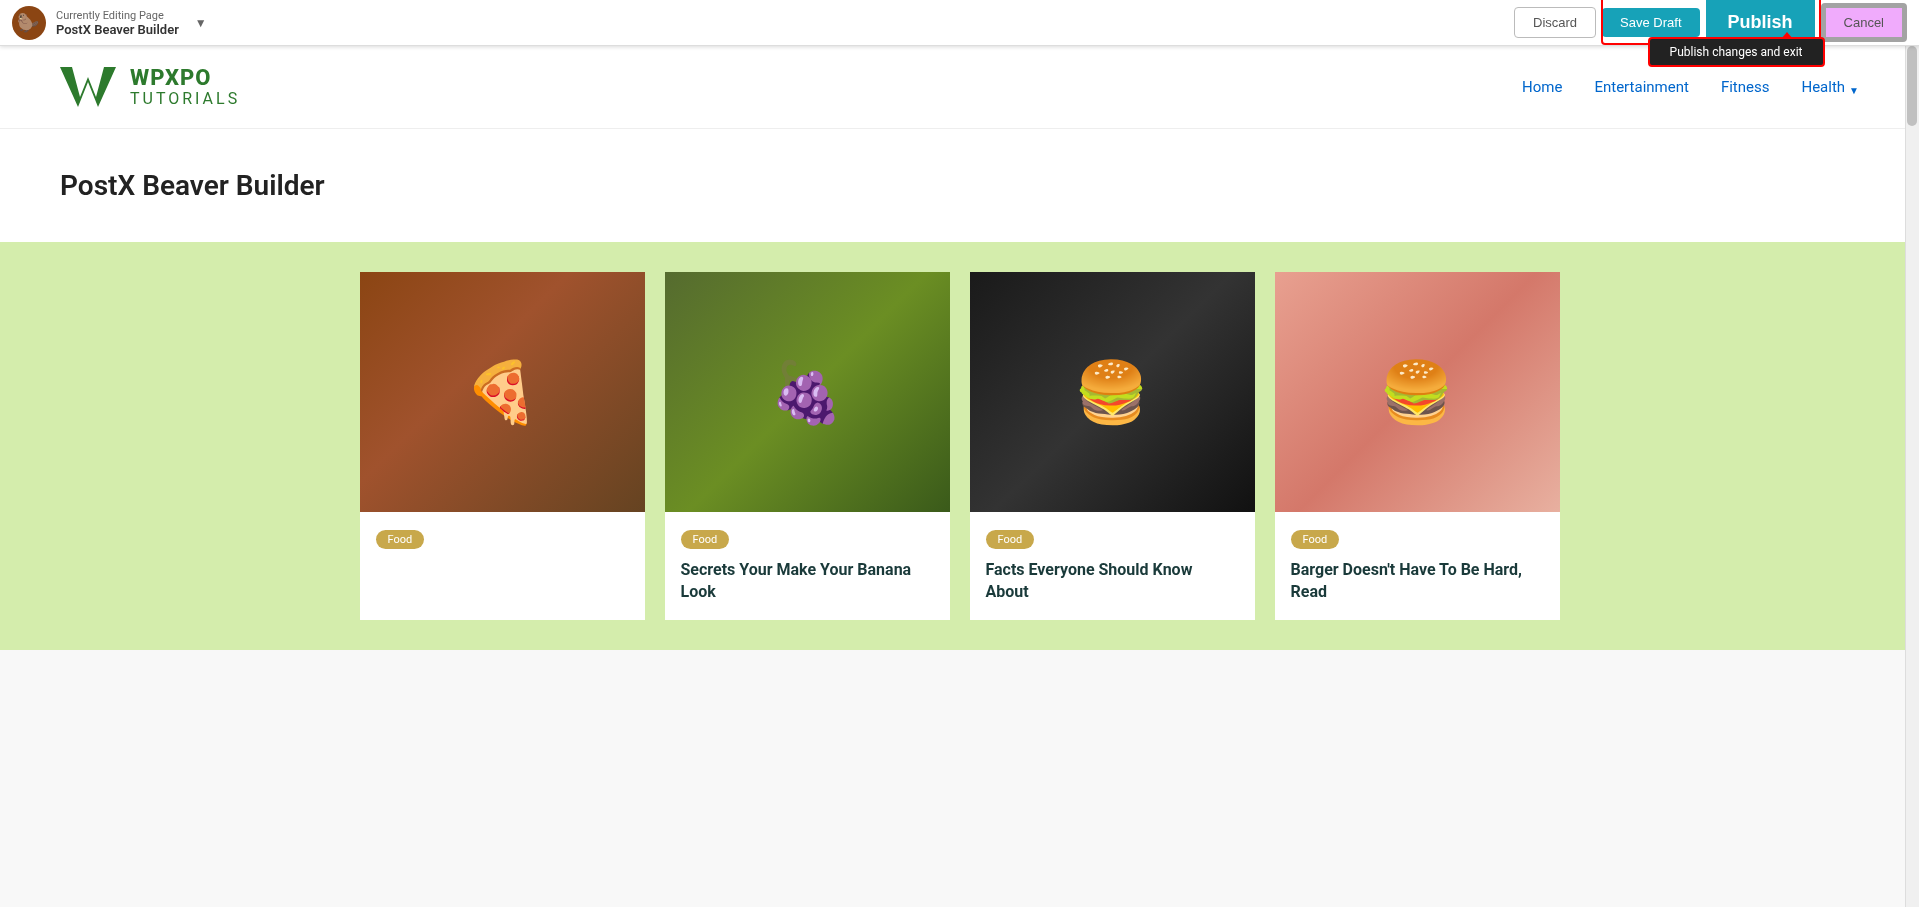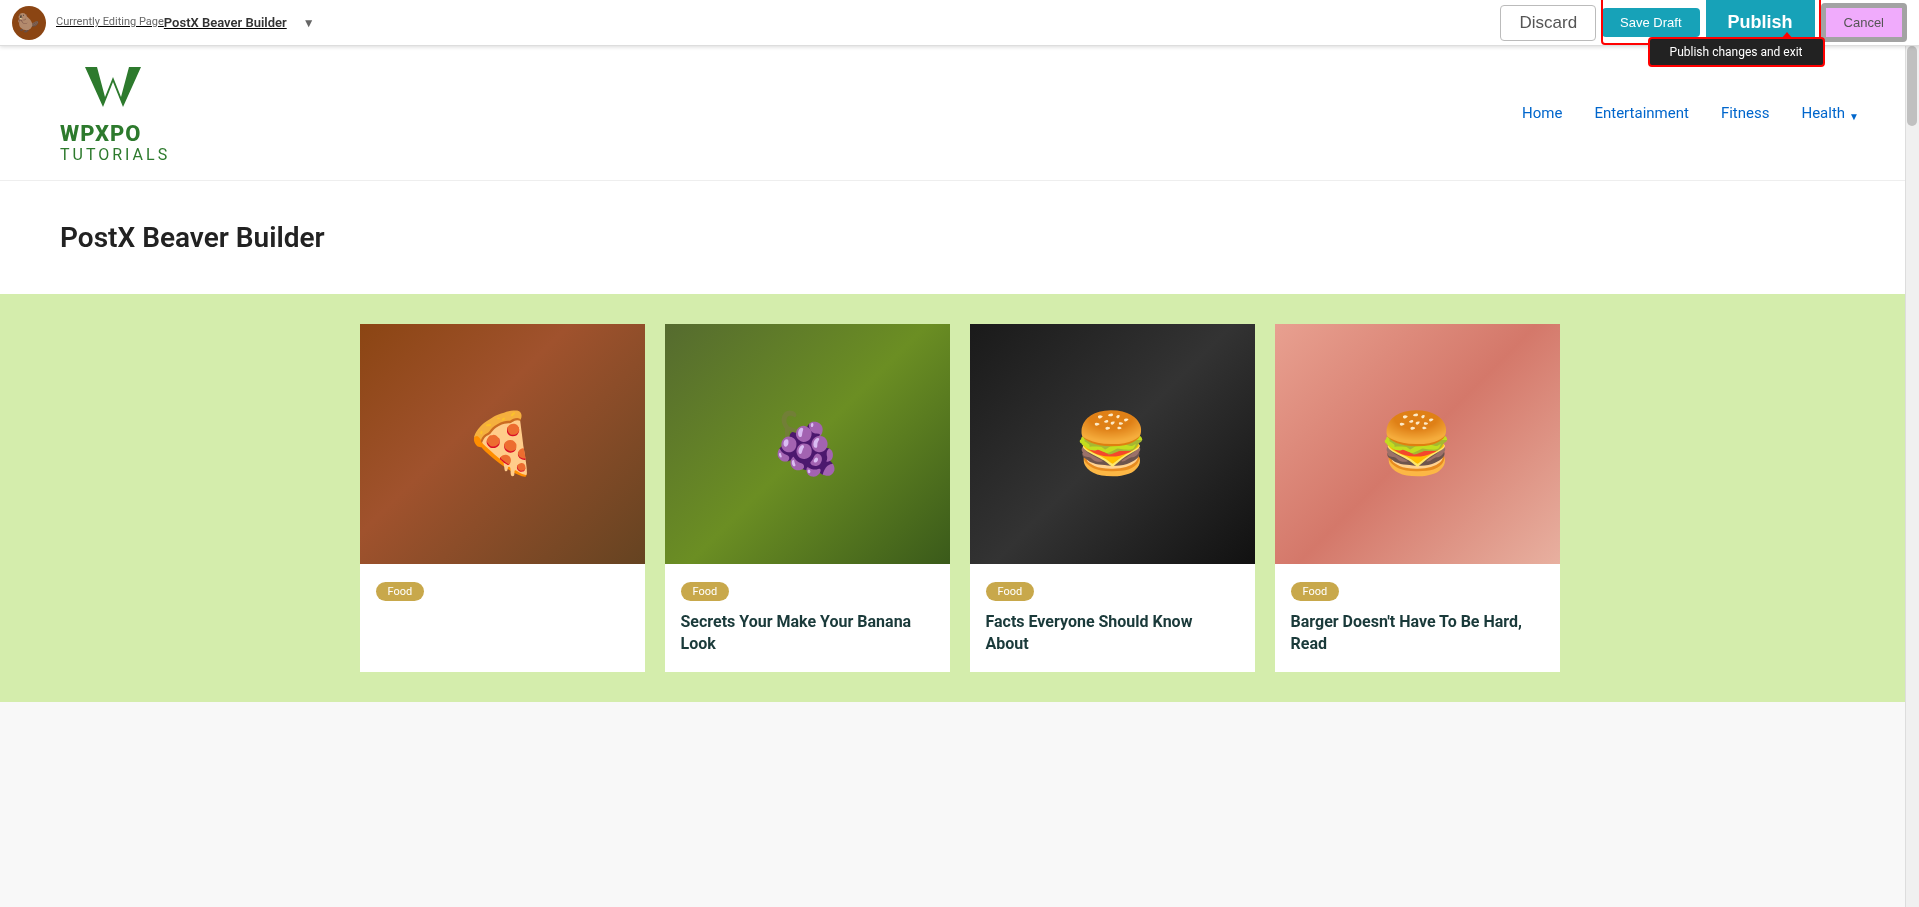--- a/index.html
+++ b/index.html
@@ -30,22 +30,21 @@
       border-radius: 50%;
       background: #8B4513;
       display: flex;
       align-items: center;
       justify-content: center;
       font-size: 18px;
       overflow: hidden;
     }
     .admin-bar-text {
       display: flex;
-      flex-direction: row;
-      text-decoration: underline;
+      flex-direction: column;
     }
     .editing-label {
       font-size: 11px;
       color: #666;
     }
     .page-name {
       font-size: 13px;
       font-weight: 600;
       color: #333;
     }
@@ -61,21 +60,21 @@
       gap: 6px;
       position: relative;
     }
     .btn-discard {
       background: #fff;
       border: 1px solid #bbb;
       color: #555;
       padding: 7px 18px;
       border-radius: 4px;
       cursor: pointer;
-      font-size: 17px;
+      font-size: 13px;
     }
     .btn-save-draft {
       background: #17a2b8;
       border: none;
       color: #fff;
       padding: 7px 18px;
       border-radius: 4px;
       cursor: pointer;
       font-size: 13px;
     }
@@ -152,21 +151,20 @@
       padding: 16px 60px;
       display: flex;
       align-items: center;
       justify-content: space-between;
       border-bottom: 1px solid #eee;
     }
     .site-logo {
       display: flex;
       align-items: center;
       gap: 10px;
-      flex-direction: column;
     }
     .logo-icon {
       display: flex;
       align-items: center;
     }
     .logo-text {
       display: flex;
       flex-direction: column;
       line-height: 1.1;
     }

